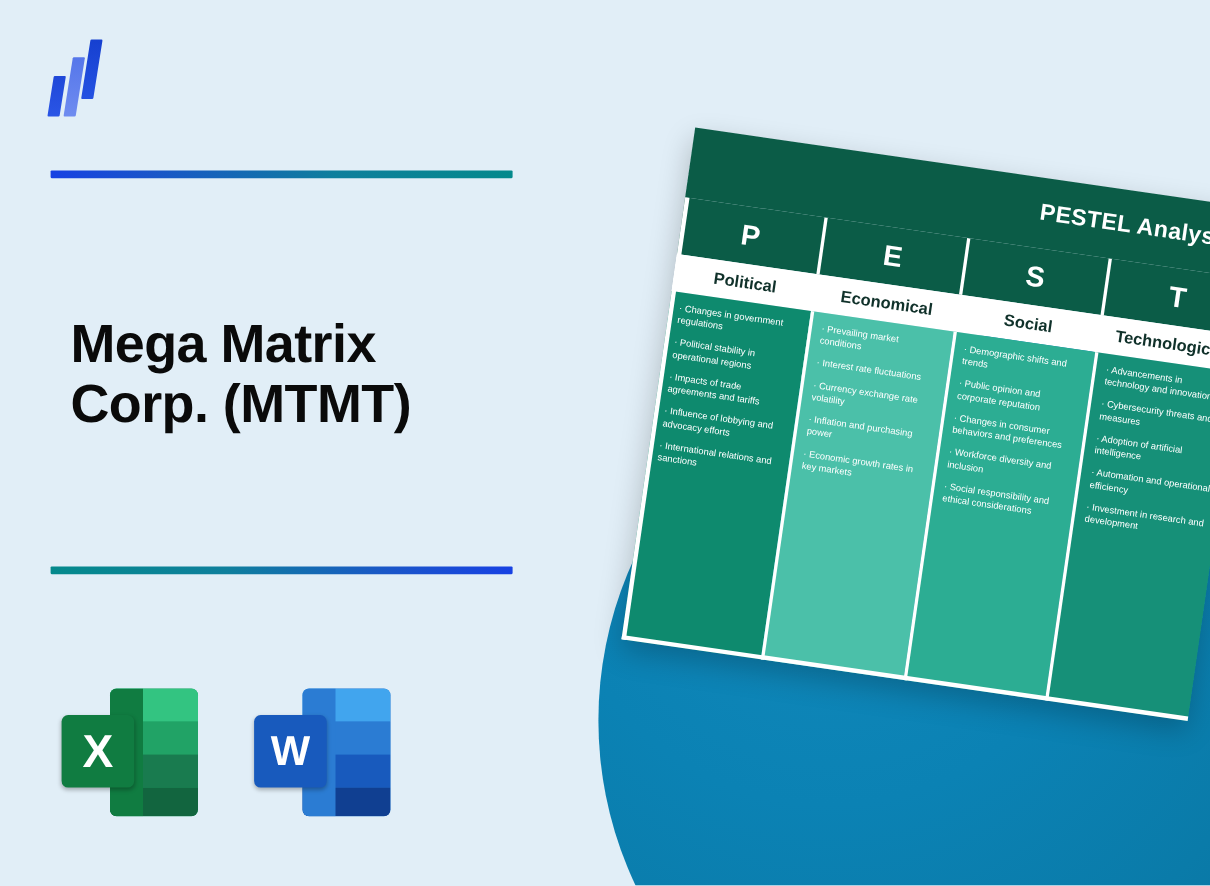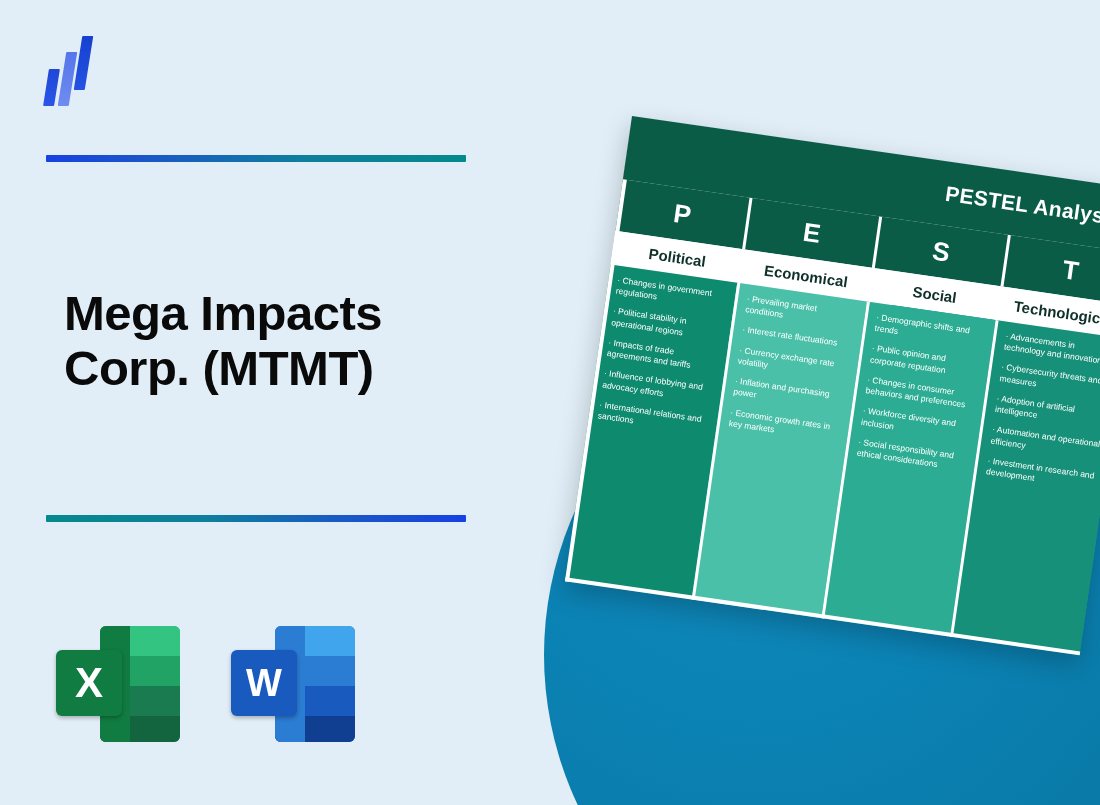--- a/index.html
+++ b/index.html
@@ -273,21 +273,21 @@
 
   <div class="logo">
     <div class="logo-bar b1"></div>
     <div class="logo-bar b2"></div>
     <div class="logo-bar b3"></div>
   </div>
 
   <div class="divider top"></div>
   <div class="divider bottom"></div>
 
-  <div class="page-title">Mega Impacts Corp. (MTMT)</div>
+  <div class="page-title">Mega Matrix Corp. (MTMT)</div>
 
   <div class="office-icons">
     <div class="office-icon excel">
       <div class="oi-sheet">
         <div class="row r1"></div>
         <div class="row r2"></div>
         <div class="row r3"></div>
         <div class="row r4"></div>
         <div class="row rleft"></div>
       </div>

